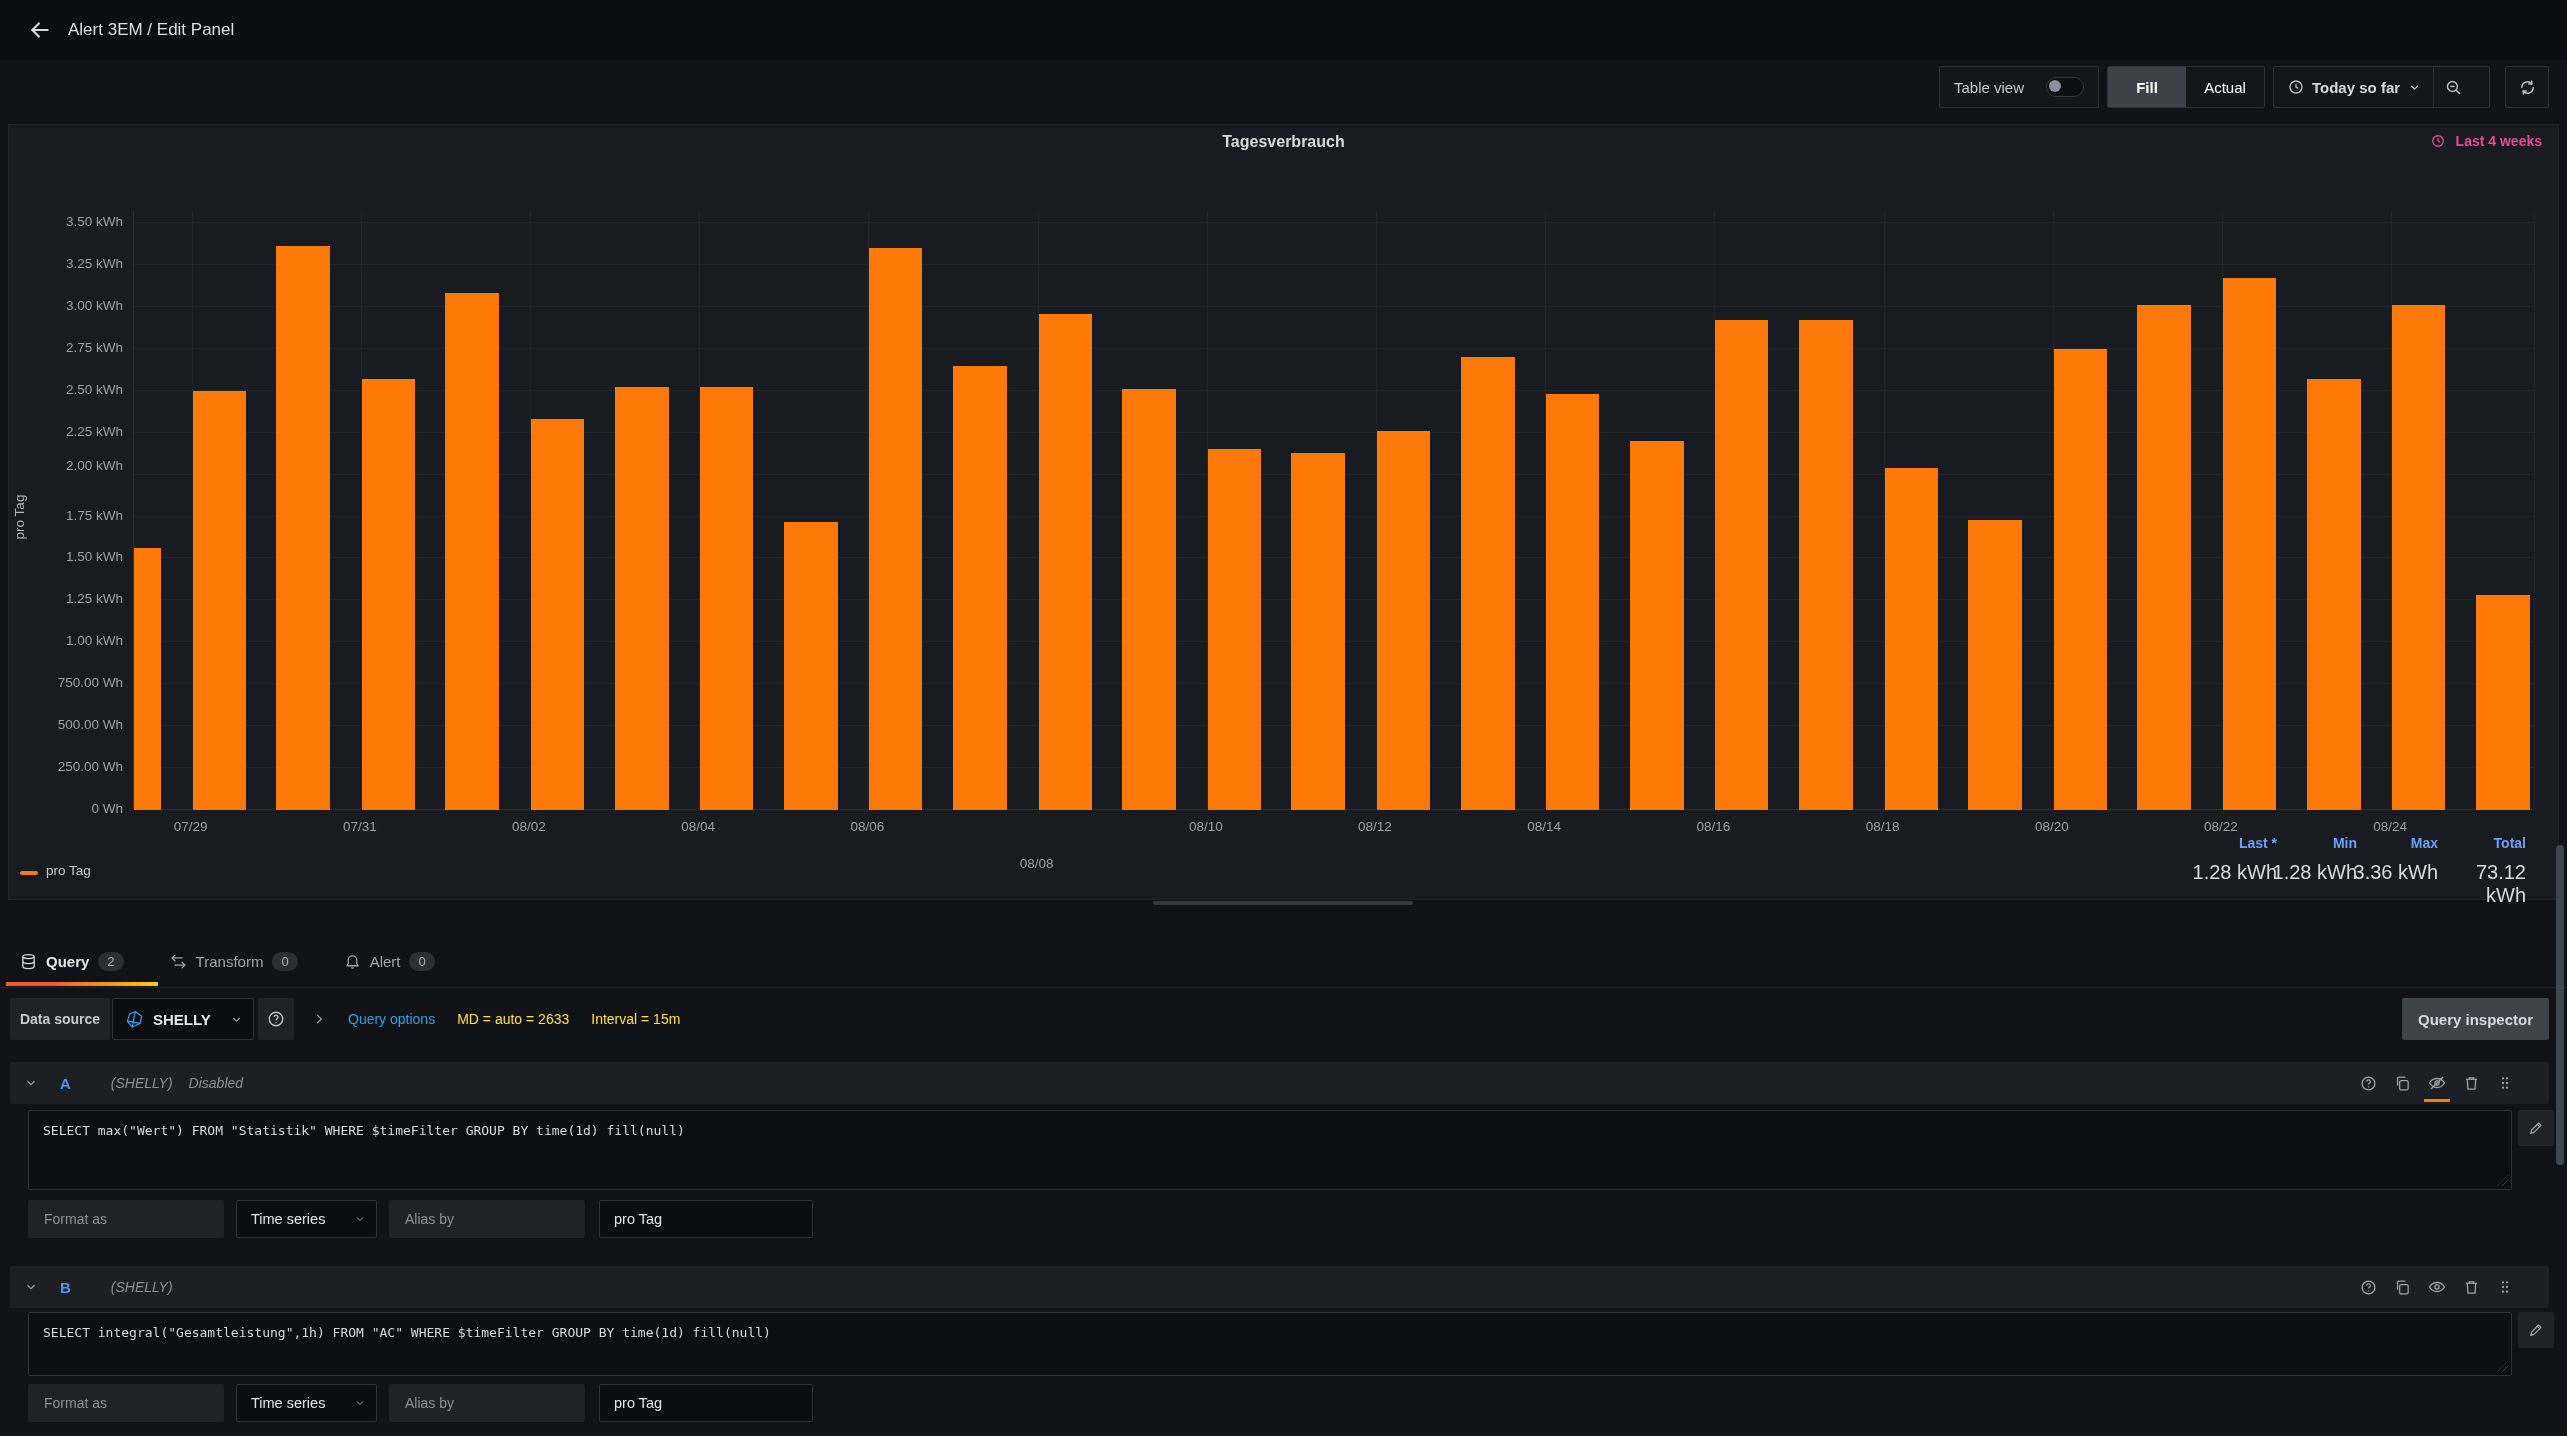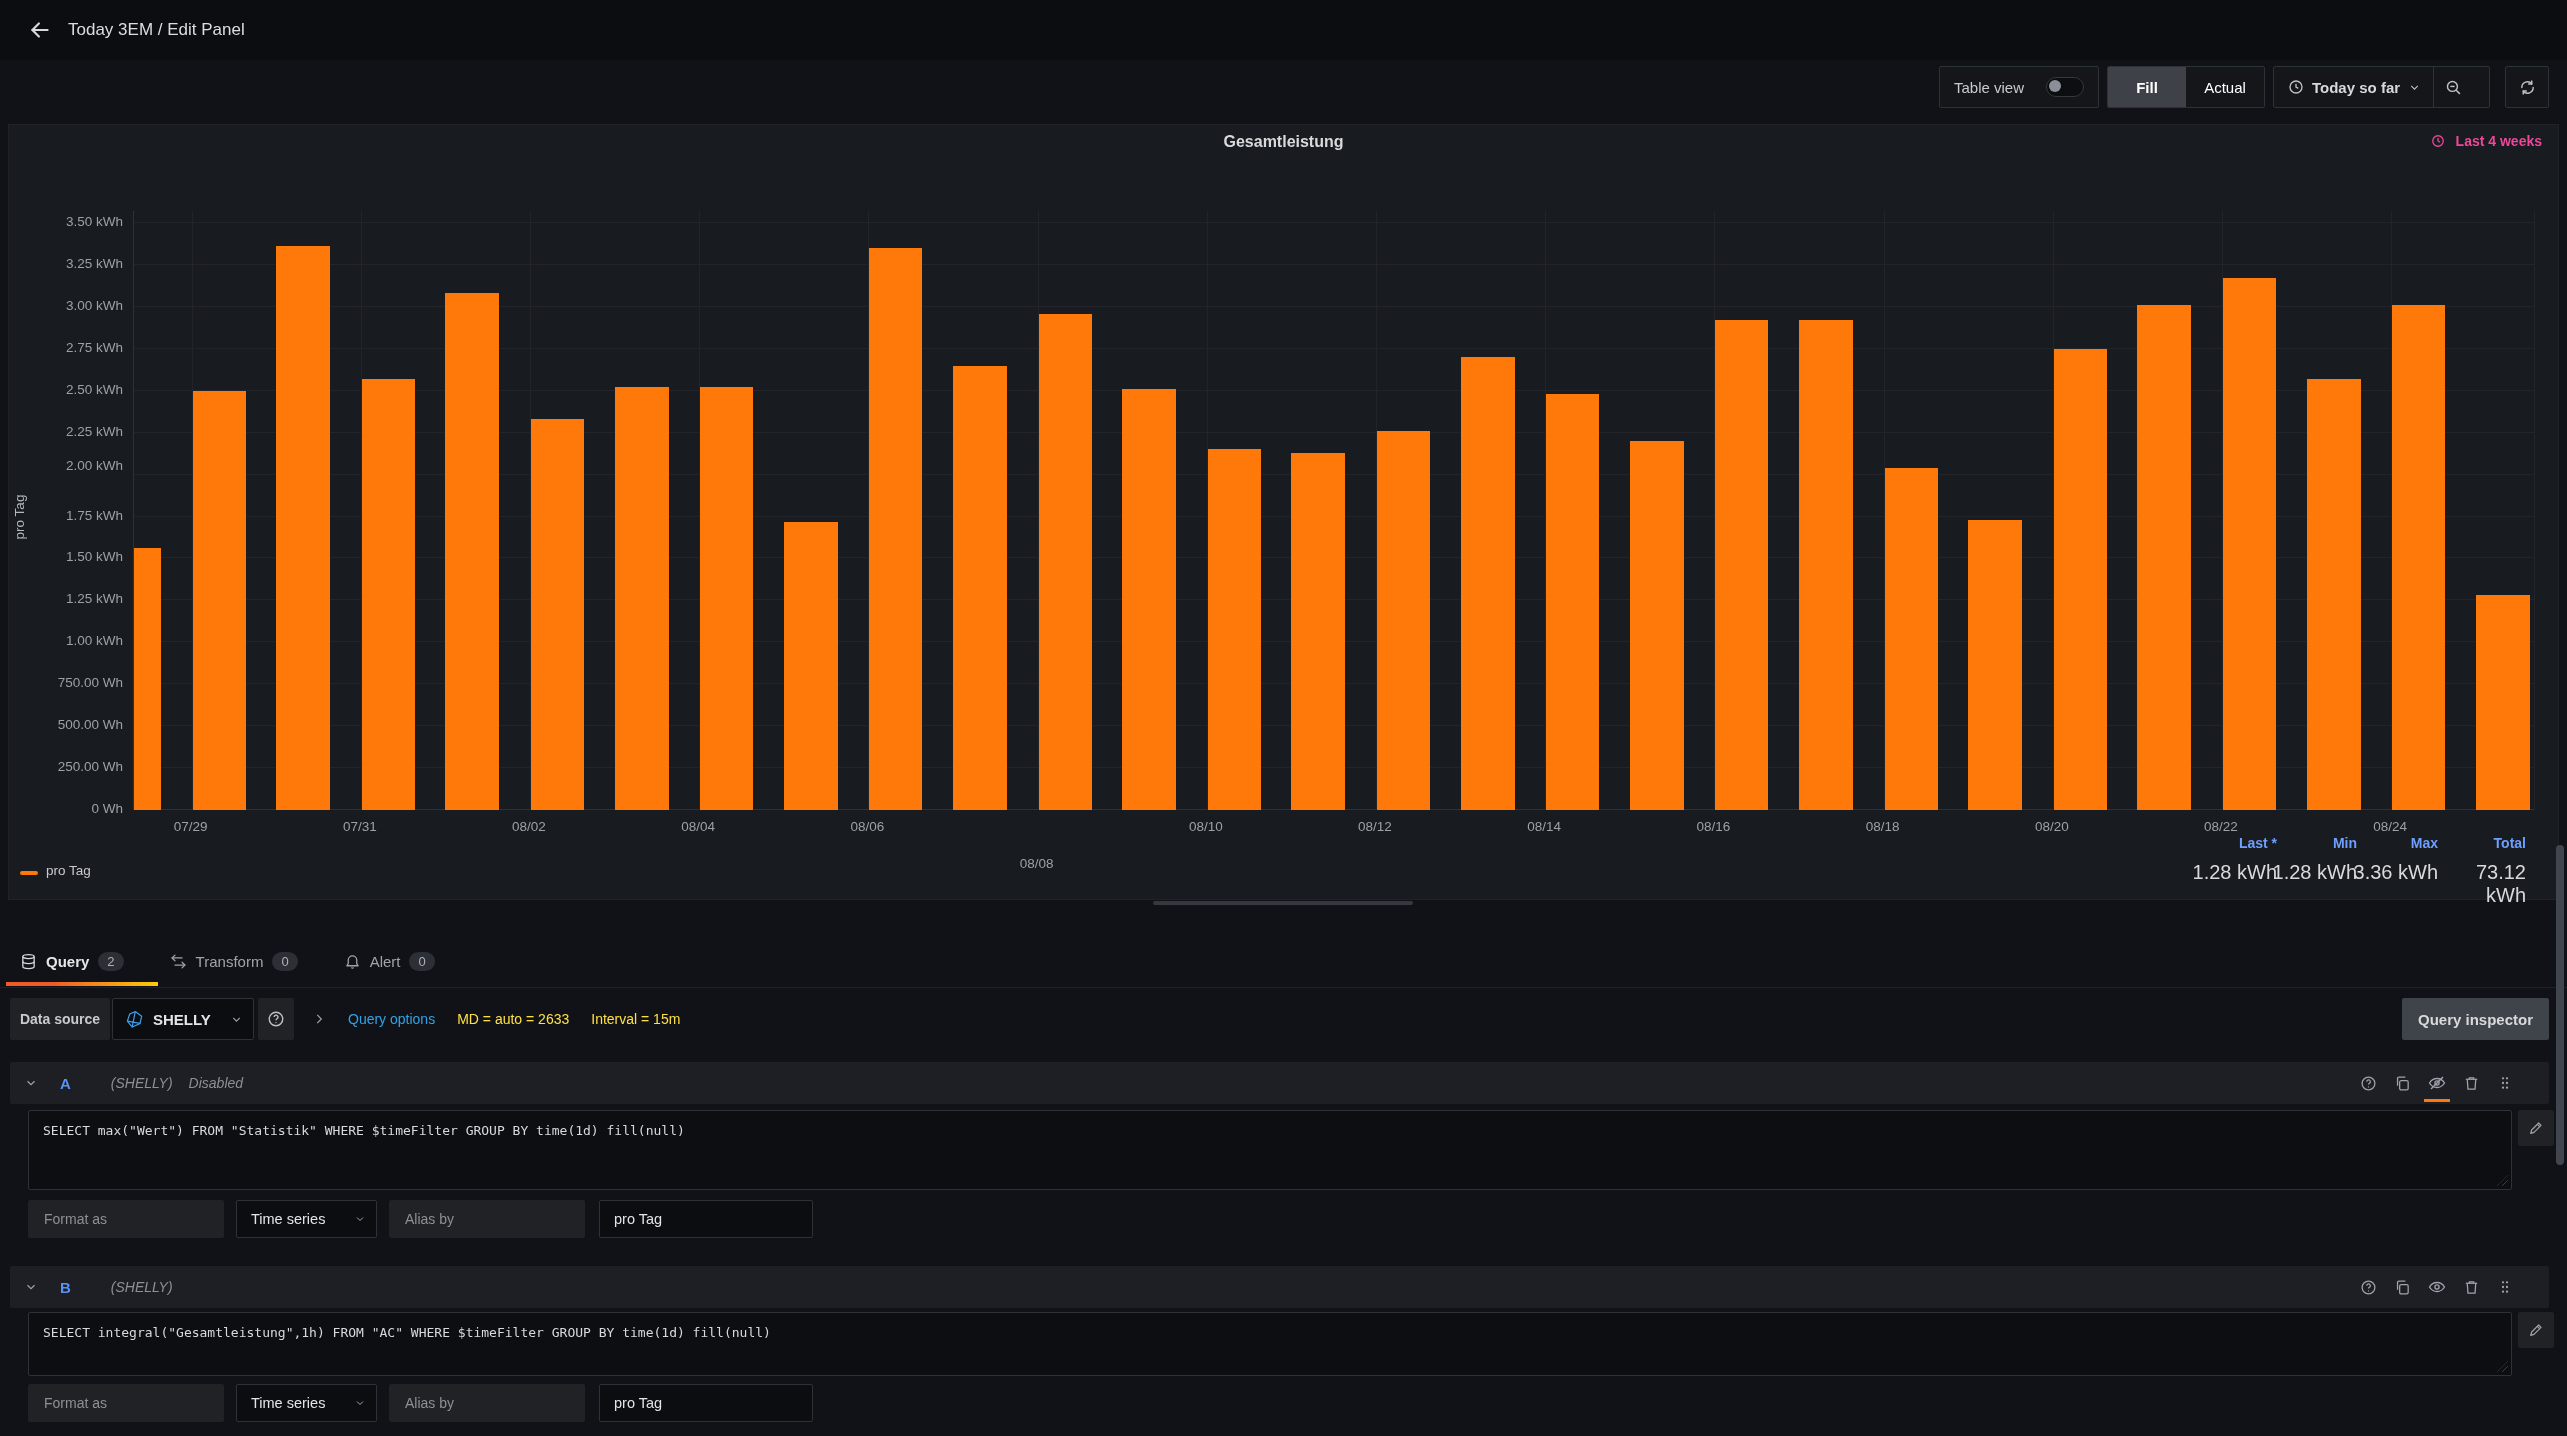--- a/index.html
+++ b/index.html
@@ -70,21 +70,21 @@
 </head>
 <body>
 
 <div class="abs top-header">
   <div class="back-btn">
     <svg viewBox="0 0 24 24" width="26" height="26" fill="none" stroke="currentColor" stroke-width="2" stroke-linecap="round" stroke-linejoin="round">
         <path d="M19 12H5"></path>
         <path d="M11 18l-6-6 6-6"></path>
       </svg>
   </div>
-  <div class="hdr-title">Today 3EM / Edit Panel</div>
+  <div class="hdr-title">Alert 3EM / Edit Panel</div>
 </div>
 
 <div class="abs tb-group" style="left:1939px;width:160px;padding:0 14px;justify-content:space-between;">
   <span class="tb-label">Table view</span>
   <span class="toggle">
       <span class="knob"></span>
     </span>
 </div>
 
 <div class="abs tb-group" style="left:2107px;width:158px;padding:0;overflow:hidden;">
@@ -115,21 +115,21 @@
 <div class="abs tb-group" style="left:2505px;width:44px;justify-content:center;">
   <svg viewBox="0 0 24 24" width="17" height="17" fill="none" stroke="#c0c2c7" stroke-width="2" stroke-linecap="round">
       <path d="M4 12a8 8 0 0 1 14-5.3"></path>
       <path d="M18 2.7v4.3h-4.3"></path>
       <path d="M20 12a8 8 0 0 1-14 5.3"></path>
       <path d="M6 21.3V17h4.3"></path>
     </svg>
 </div>
 
 <div class="abs panel">
-  <div class="abs panel-title">Gesamtleistung</div>
+  <div class="abs panel-title">Tagesverbrauch</div>
   <div class="abs time-override">
     <svg viewBox="0 0 24 24" width="14" height="14" fill="none" stroke="currentColor" stroke-width="2.2">
         <circle cx="12" cy="12" r="9"></circle>
         <path d="M12 7v5l3.5 2"></path>
       </svg>
     <span>Last 4 weeks</span>
   </div>
 
   <div class="abs yaxis-title">pro Tag</div>
   <div id="ylabels">

